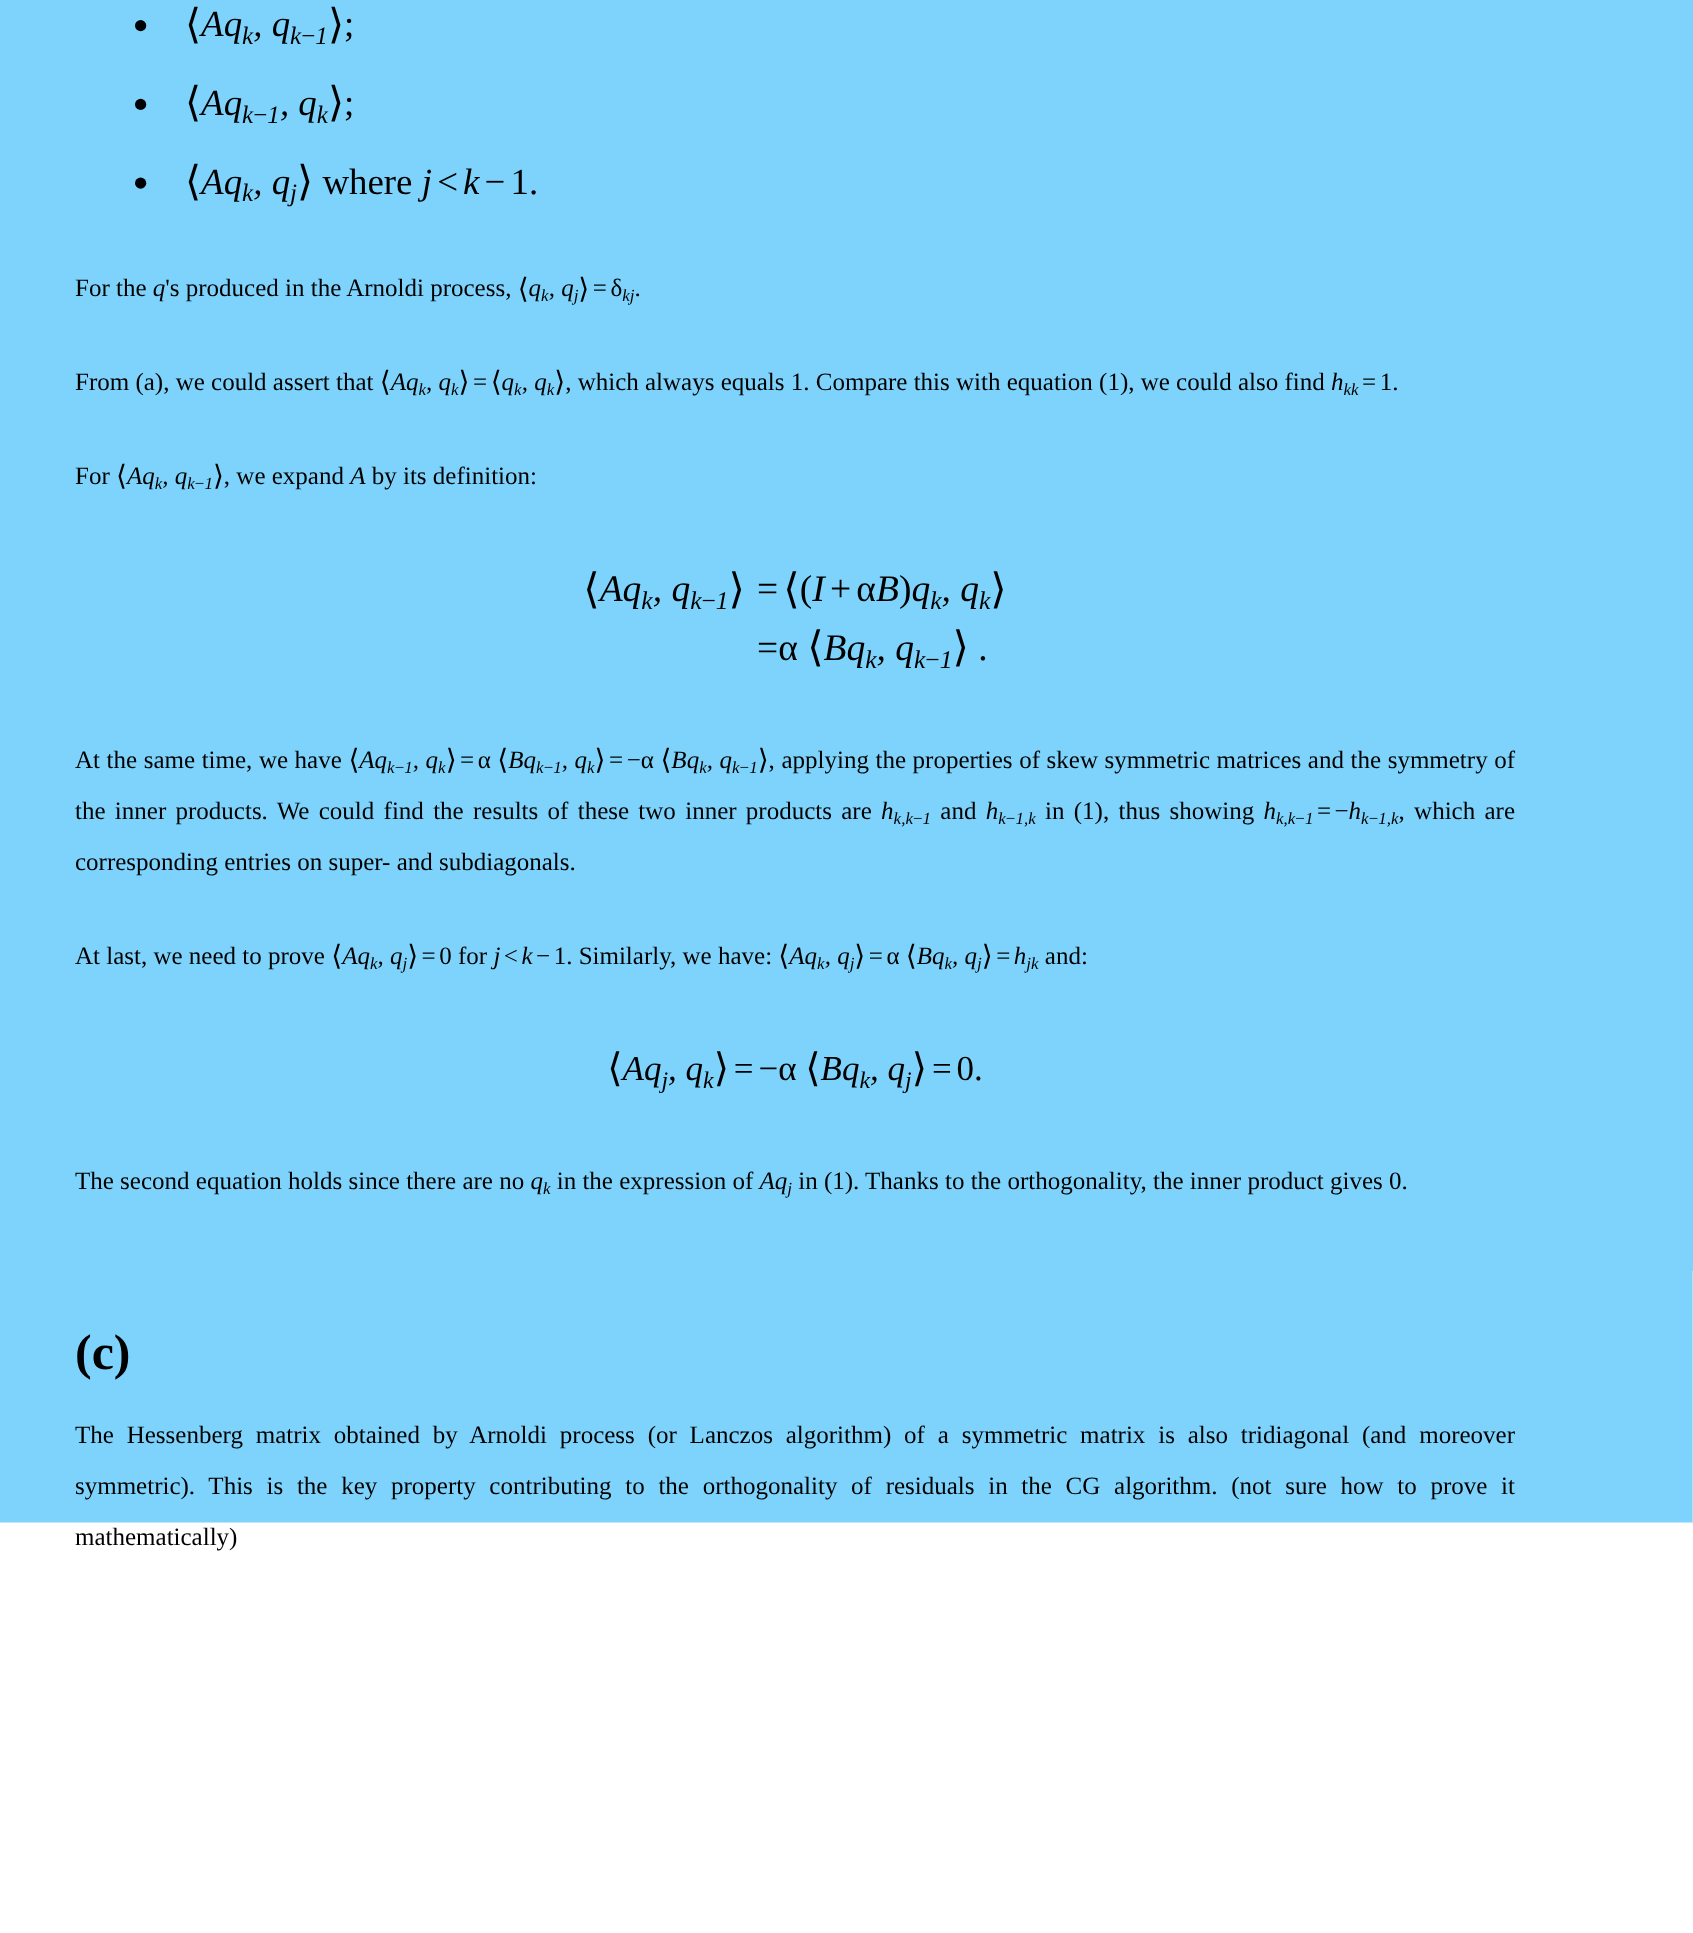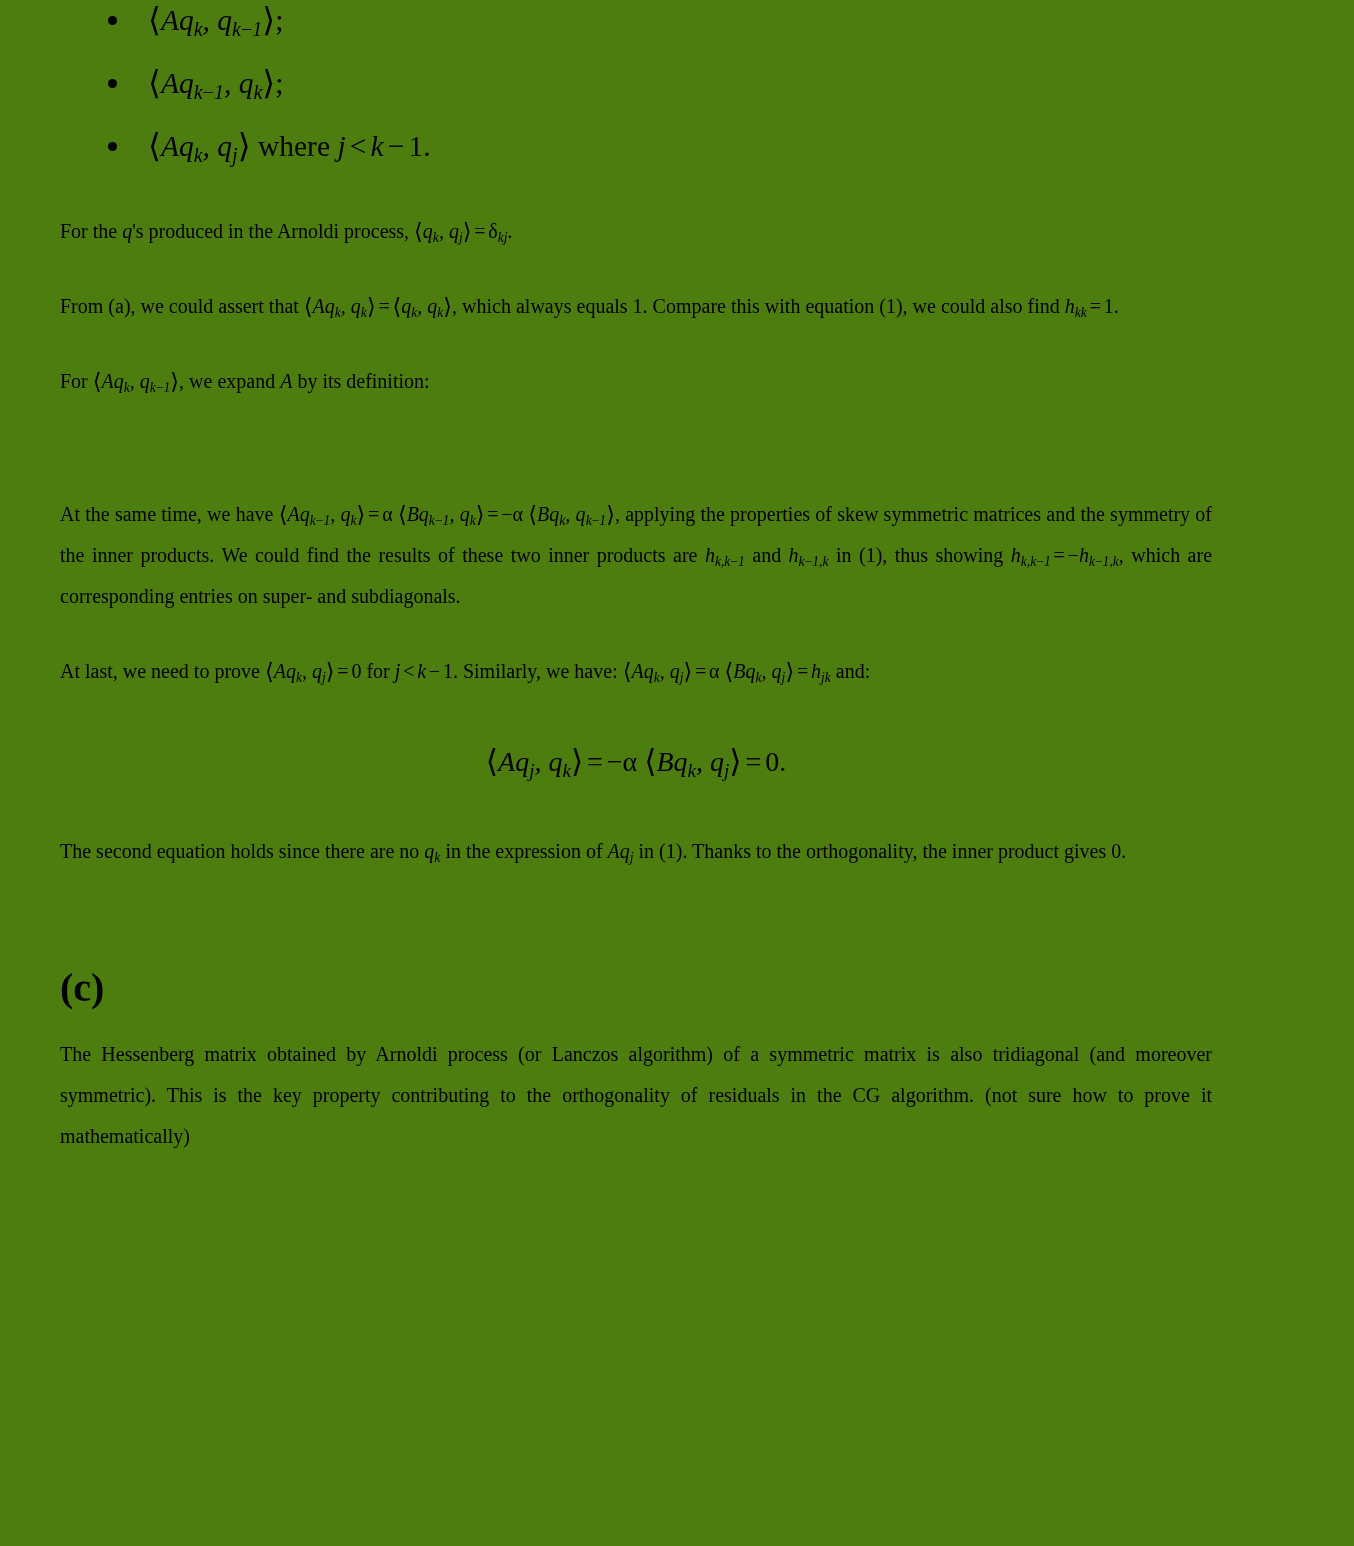--- a/index.html
+++ b/index.html
@@ -11,22 +11,22 @@
   body {
     width: 1354px;
     height: 1546px;
     font-family: "Liberation Serif", "DejaVu Serif", serif;
     color: #000000;
     overflow: hidden;
   }
   .page {
     position: relative;
     width: 1354px;
-    height: 1546px;
-    background: #4d7c0f;
+    height: 1218px;
+    background: #7dd3fc;
     box-sizing: border-box;
     padding: 0 120px 0 60px;
   }
   .content {
     width: 1152px;
   }
 
   
   .m {
     font-family: "Liberation Serif", "DejaVu Serif", serif;
@@ -155,24 +155,29 @@
 
     <div class="gap-md"></div>
 
     <p class="body">For <span class="m"><span class="ang">⟨</span>Aq<sub>k</sub>,&nbsp;q<sub>k<span class="up">−</span>1</sub><span class="ang">⟩</span></span>, we expand <span class="m">A</span> by its definition:</p>
 
     <div class="gap-lg"></div>
 
     <div class="eq-block">
       <div class="eq-align">
 
+        <div class="eq-row">
+          <div class="eq-lhs m"><span class="ang">⟨</span>Aq<sub>k</sub>,&nbsp;q<sub>k<span class="up">−</span>1</sub><span class="ang">⟩</span></div>
+          <div class="eq-rhs m"><span class="op">=</span><span class="ang">⟨</span><span class="up">(</span>I<span class="op">+</span><span class="gk">α</span>B<span class="up">)</span>q<sub>k</sub>,&nbsp;q<sub>k</sub><span class="ang">⟩</span></div>
+        </div>
 
 
         <div class="eq-row">
           <div class="eq-lhs m"></div>
+          <div class="eq-rhs m"><span class="op" style="padding-right:0">=</span><span class="gk">α</span>&nbsp;<span class="ang">⟨</span>Bq<sub>k</sub>,&nbsp;q<sub>k<span class="up">−</span>1</sub><span class="ang">⟩</span><span class="up">&nbsp;.</span></div>
         </div>
 
       </div>
     </div>
 
     <div class="gap-lg"></div>
 
     <p class="body">At the same time, we have <span class="m"><span class="ang">⟨</span>Aq<sub>k<span class="up">−</span>1</sub>,&nbsp;q<sub>k</sub><span class="ang">⟩</span><span class="op">=</span><span class="gk">α</span>&nbsp;<span class="ang">⟨</span>Bq<sub>k<span class="up">−</span>1</sub>,&nbsp;q<sub>k</sub><span class="ang">⟩</span><span class="op">=</span><span class="up">−</span><span class="gk">α</span>&nbsp;<span class="ang">⟨</span>Bq<sub>k</sub>,&nbsp;q<sub>k<span class="up">−</span>1</sub><span class="ang">⟩</span></span>, applying the properties of skew symmetric matrices and the symmetry of the inner products. We could find the results of these two inner products are <span class="m">h<sub>k,k<span class="up">−</span>1</sub></span> and <span class="m">h<sub>k<span class="up">−</span>1,k</sub></span> in (1), thus showing <span class="m">h<sub>k,k<span class="up">−</span>1</sub><span class="op">=</span><span class="up">−</span>h<sub>k<span class="up">−</span>1,k</sub></span>, which are corresponding entries on super- and subdiagonals.</p>
 
     <div class="gap-md"></div>

